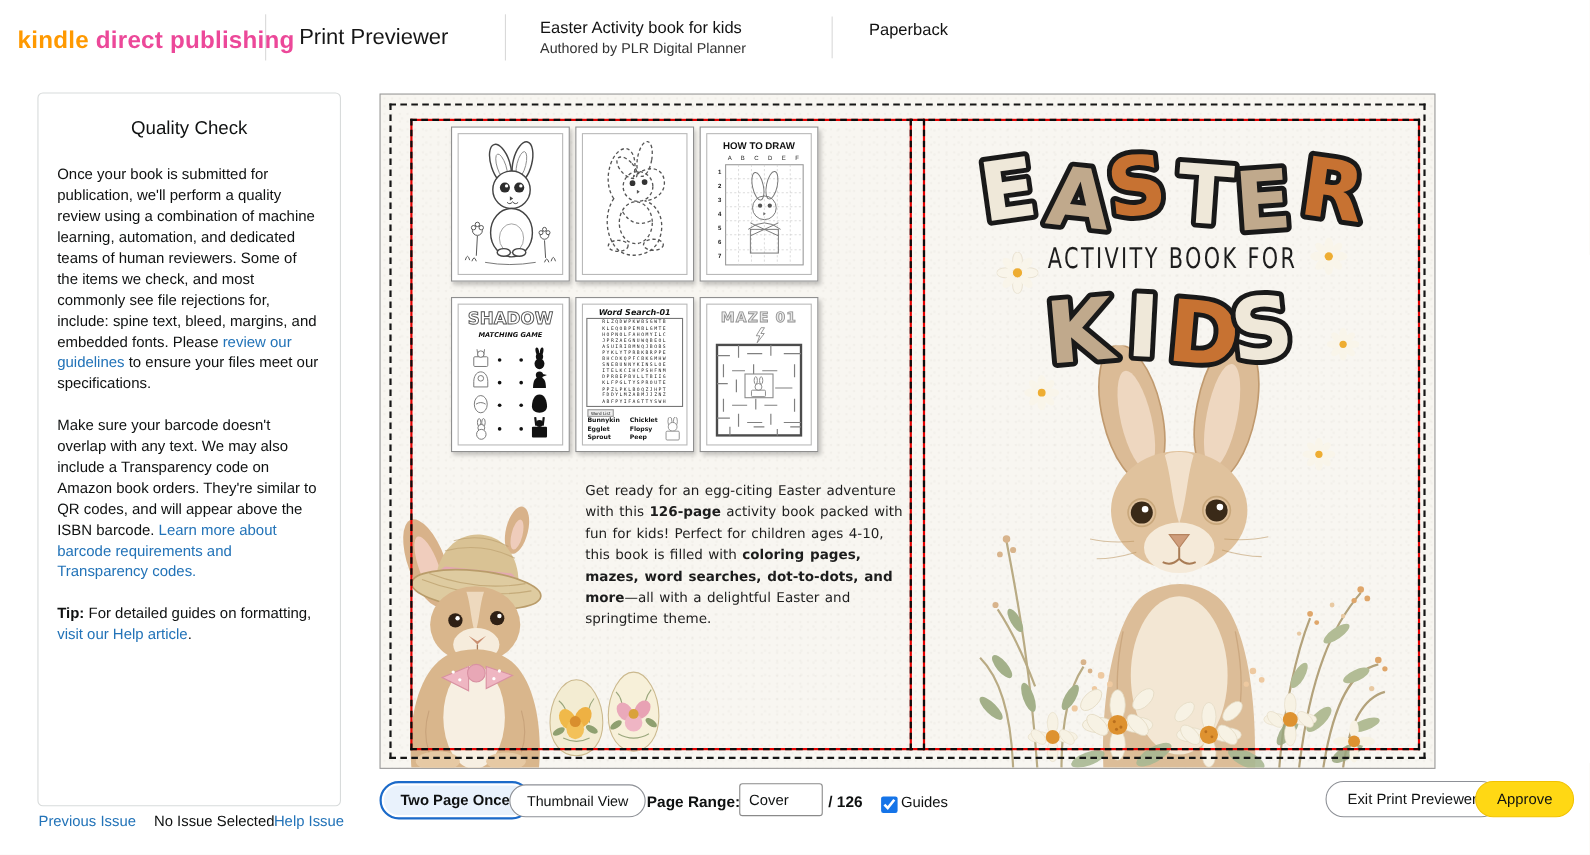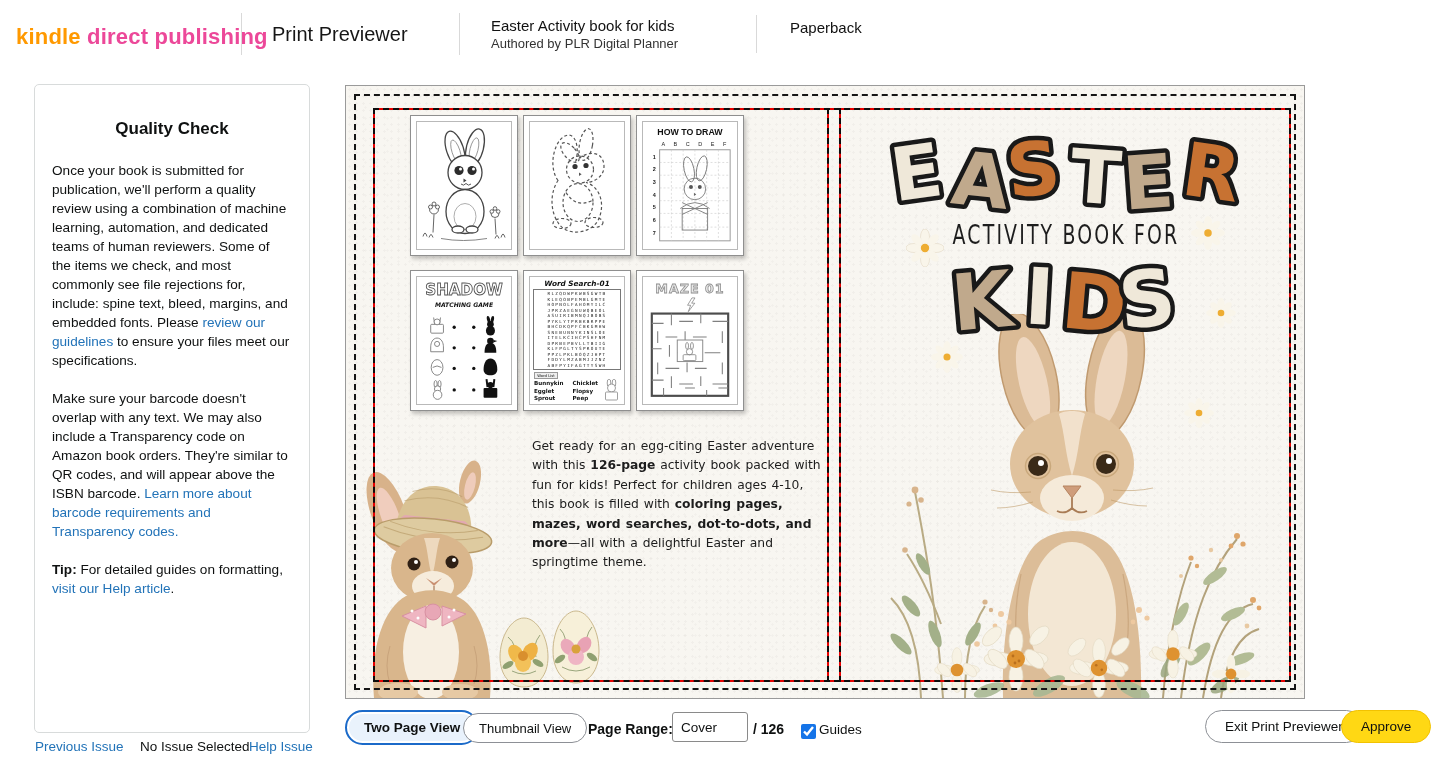--- a/index.html
+++ b/index.html
@@ -16,21 +16,21 @@
   .pp-title{position:absolute;left:272px;top:23px;font-size:20px;color:#161616;}
   .book-meta{position:absolute;left:491px;top:17px;line-height:18px;}
   .book-title{font-size:15px;color:#111;}
   .book-author{font-size:13px;color:#333;}
   .format{position:absolute;left:790px;top:19px;font-size:15px;color:#111;}
   .header-links{position:absolute;right:17px;top:10px;text-align:right;font-size:13.5px;line-height:19px;}
   .header-links a{display:block;color:#2273b8;cursor:pointer;}
 
   
   .qc{position:absolute;left:34px;top:84px;width:276px;height:649px;border:1px solid #d8dbdb;border-radius:5px;background:#fff;box-sizing:border-box;padding:22px 17px;}
-  .qc h2{margin:12px 0 22px 0;font-size:17px;text-align:center;font-weight:700;color:#0f1111;}
+  .qc h2{margin:0 0 22px 0;font-size:17px;text-align:center;font-weight:400;color:#0f1111;}
   .qc p{margin:12px 0 19px 0;font-size:13.6px;line-height:19px;color:#0f1111;}
   .qc a{color:#2273b8;cursor:pointer;}
   .issue-nav{position:absolute;top:739px;font-size:13.5px;}
   .issue-prev{left:35px;color:#2273b8;cursor:pointer;}
   .issue-status{left:140px;color:#0f1111;}
   .issue-next{left:249px;color:#2273b8;cursor:pointer;}
 
   
   .preview{position:absolute;left:345px;top:85px;width:958px;height:612px;border:1px solid #9a9a9a;box-sizing:content-box;overflow:hidden;
     background-color:#f8f6f1;
@@ -652,21 +652,21 @@
       <ellipse cx="108" cy="376" rx="16" ry="6" transform="rotate(-20 108 376)"></ellipse>
     </g>
   </svg>
 
   <div class="guide-trim"></div>
   <div class="guide-bleed"></div>
   <div class="spine spine-l"></div>
   <div class="spine spine-r"></div>
 </div>
 
-<button class="btn-two">Two Page View</button>
+<button class="btn-two">Two Page Once</button>
 <button class="btn-thumb">Thumbnail View</button>
 <span class="label-range">Page Range:</span>
 <input class="range-input" value="Cover" style="">
 <span class="total">/ 126</span>
 <input type="checkbox" class="guides-cb" checked="" style="">
 <span class="guides-label">Guides</span>
 <button class="btn-exit">Exit Print Previewer</button>
 <button class="btn-approve">Approve</button>
 
 </body></html>

